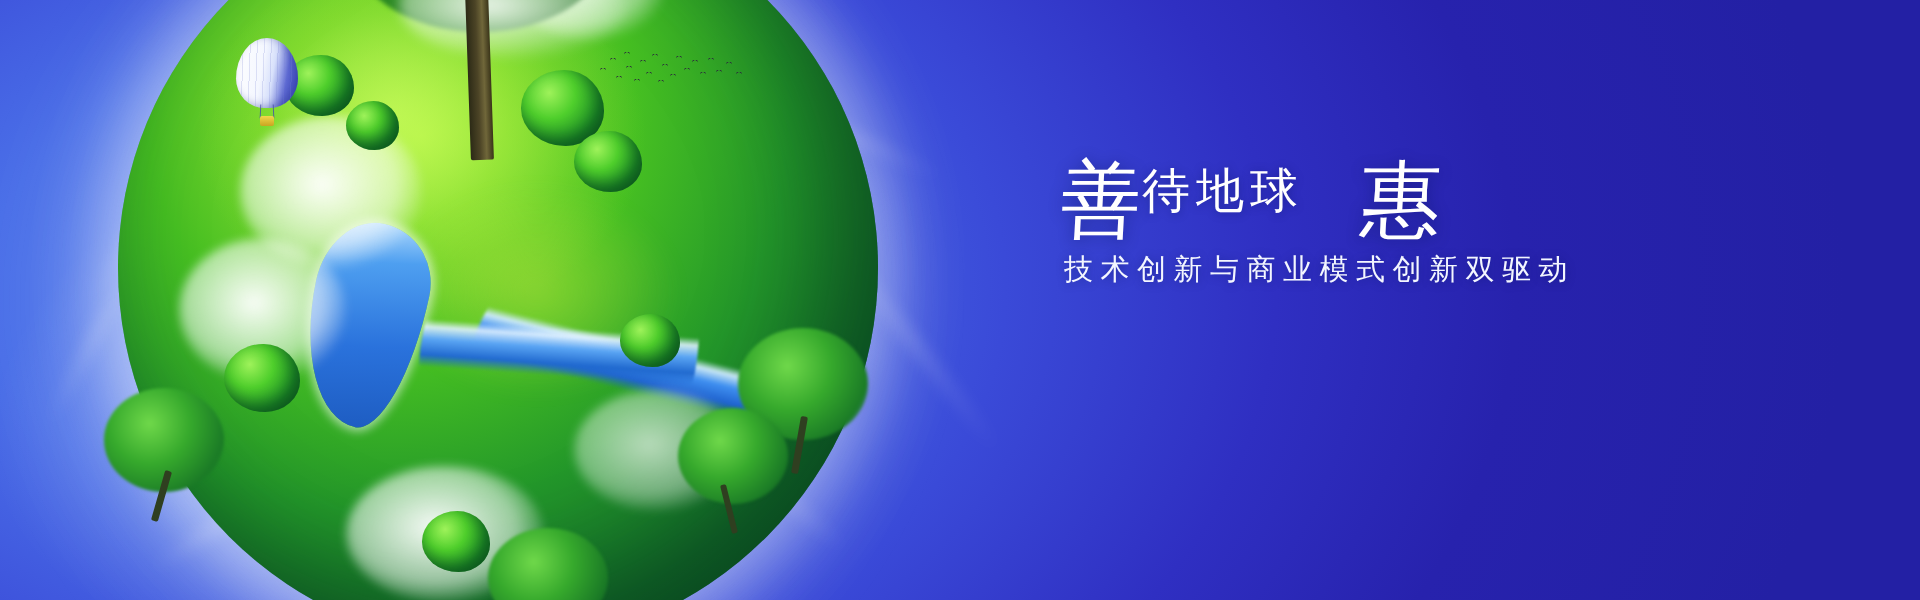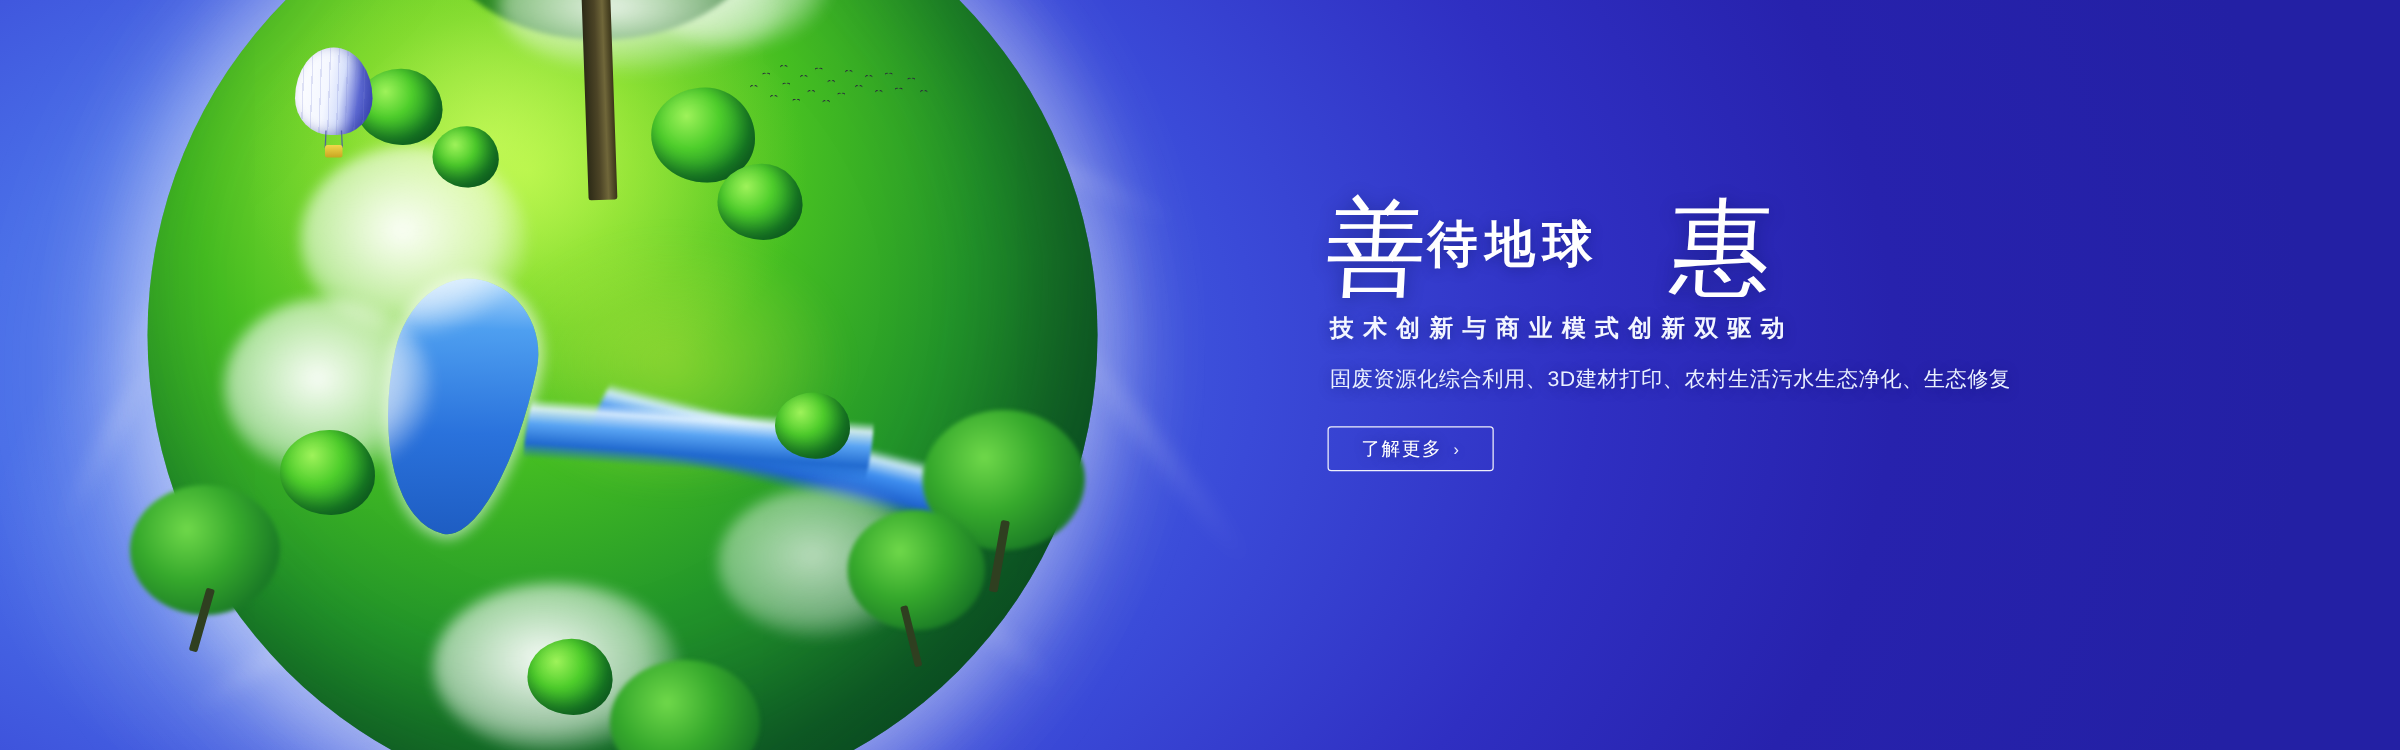--- a/index.html
+++ b/index.html
@@ -183,27 +183,27 @@
   .hl-group{ display:flex; align-items:flex-end; }
   .hl-big{
     font-family:"DejaVu Serif","Liberation Serif",serif;
     font-size:78px; line-height:.92; font-weight:400;
     letter-spacing:0; margin-right:2px;
     transform:skewX(-3deg) scale(1.02,1.06);
     text-shadow:0 2px 14px rgba(8,18,80,.45);
   }
   .hl-rest{
     font-family:"DejaVu Serif","Liberation Serif",serif;
-    font-size:40px; line-height:1.5; font-weight:700;
+    font-size:48px; line-height:1.5; font-weight:400;
     letter-spacing:6px; padding-bottom:10px;margin-top:12px;
   }
   .hl-gap{ width:58px; }
 
   .subtitle{
-    font-size:19px; letter-spacing:7.5px; font-weight:700;
+    font-size:29px; letter-spacing:7.5px; font-weight:400;
     color:#f3f6ff; margin:14px 0 0 2px; white-space:nowrap;
   }
   .desc{
     font-size:17px; letter-spacing:.4px; color:#eaf0ff;
     margin:16px 0 0 2px; white-space:nowrap;
   }
   .cta{
     display:inline-flex; align-items:center; justify-content:center; gap:9px;
     margin-top:26px; padding:0 26px; height:36px; min-width:118px;
     border:1px solid rgba(255,255,255,.92); border-radius:3px;
@@ -317,21 +317,16 @@
         <span class="hl-rest">待地球</span>
       </span>
       <span class="hl-gap"></span>
       <span class="hl-group">
         <span class="hl-big">惠</span>
       </span>
     </div>
 
     <div class="subtitle">技术创新与商业模式创新双驱动</div>
 
-    <div class="desc">固废资源化综合利用、3D建材打印、农村生活污水生态净化、生态修复</div>
-
-    <a class="cta" href="#">
-      <span>了解更多</span>
-      <span class="chev">›</span>
-    </a>
+
 
   </div>
 </div>
 
 </body></html>

